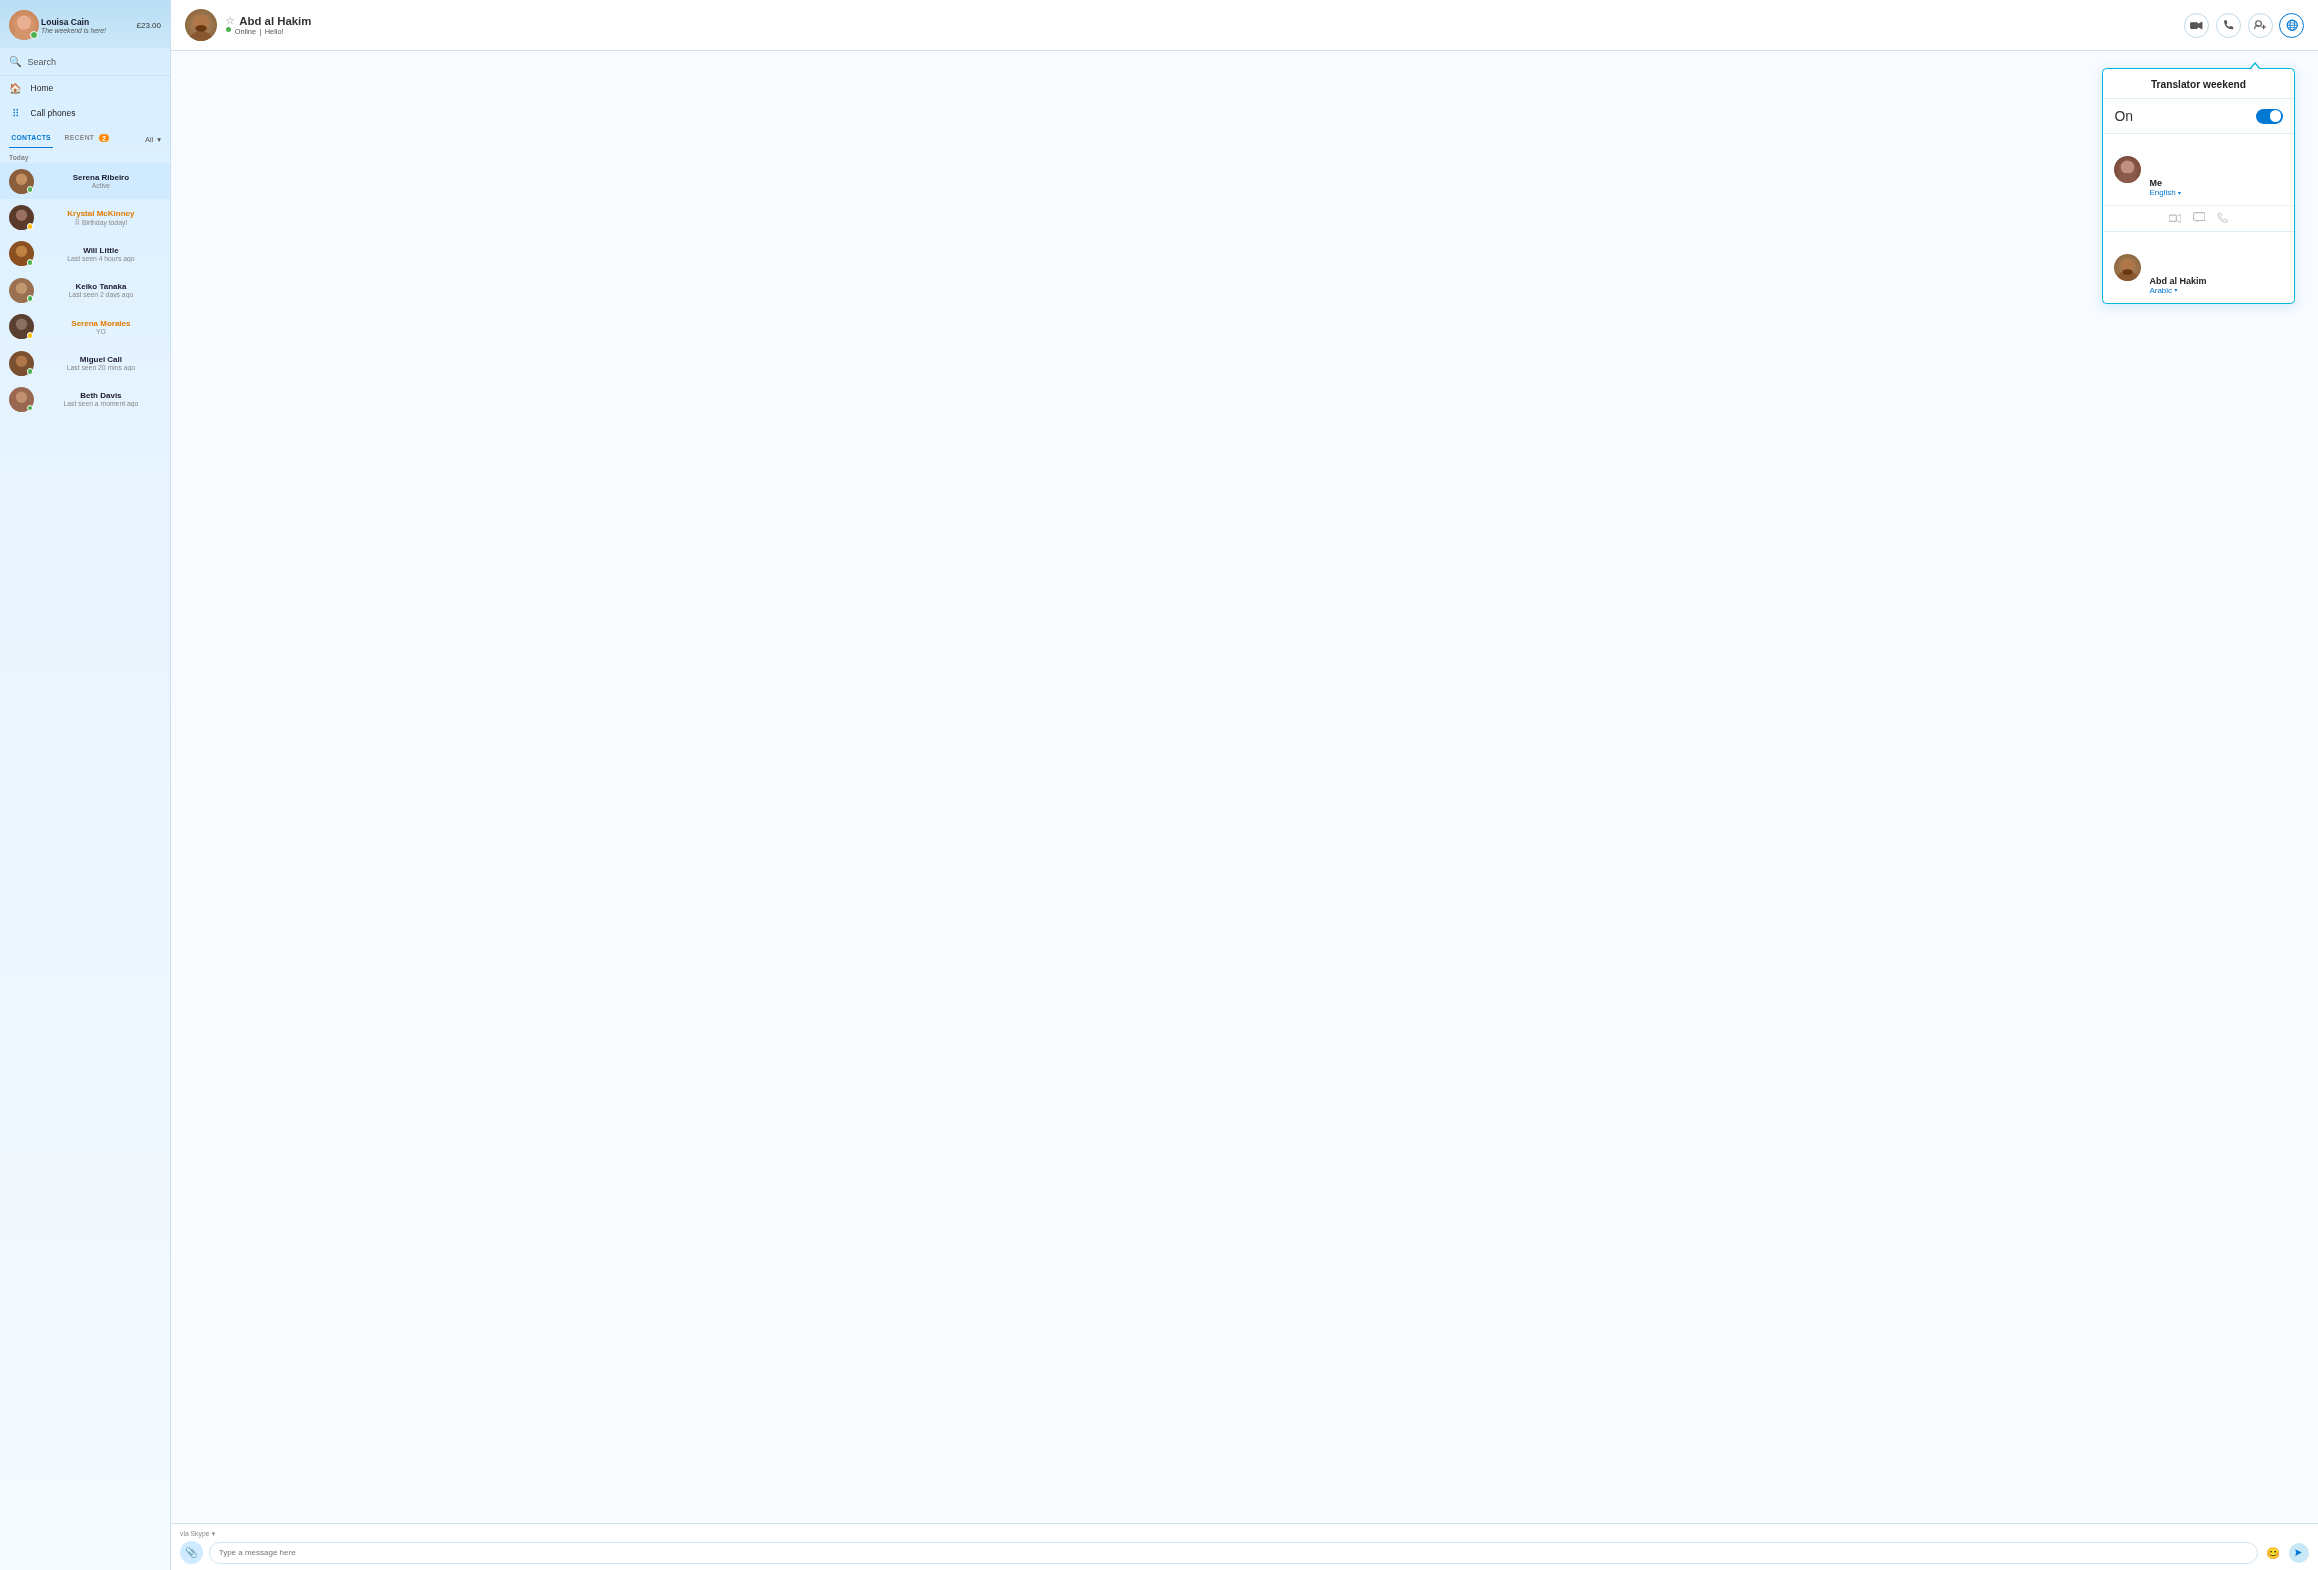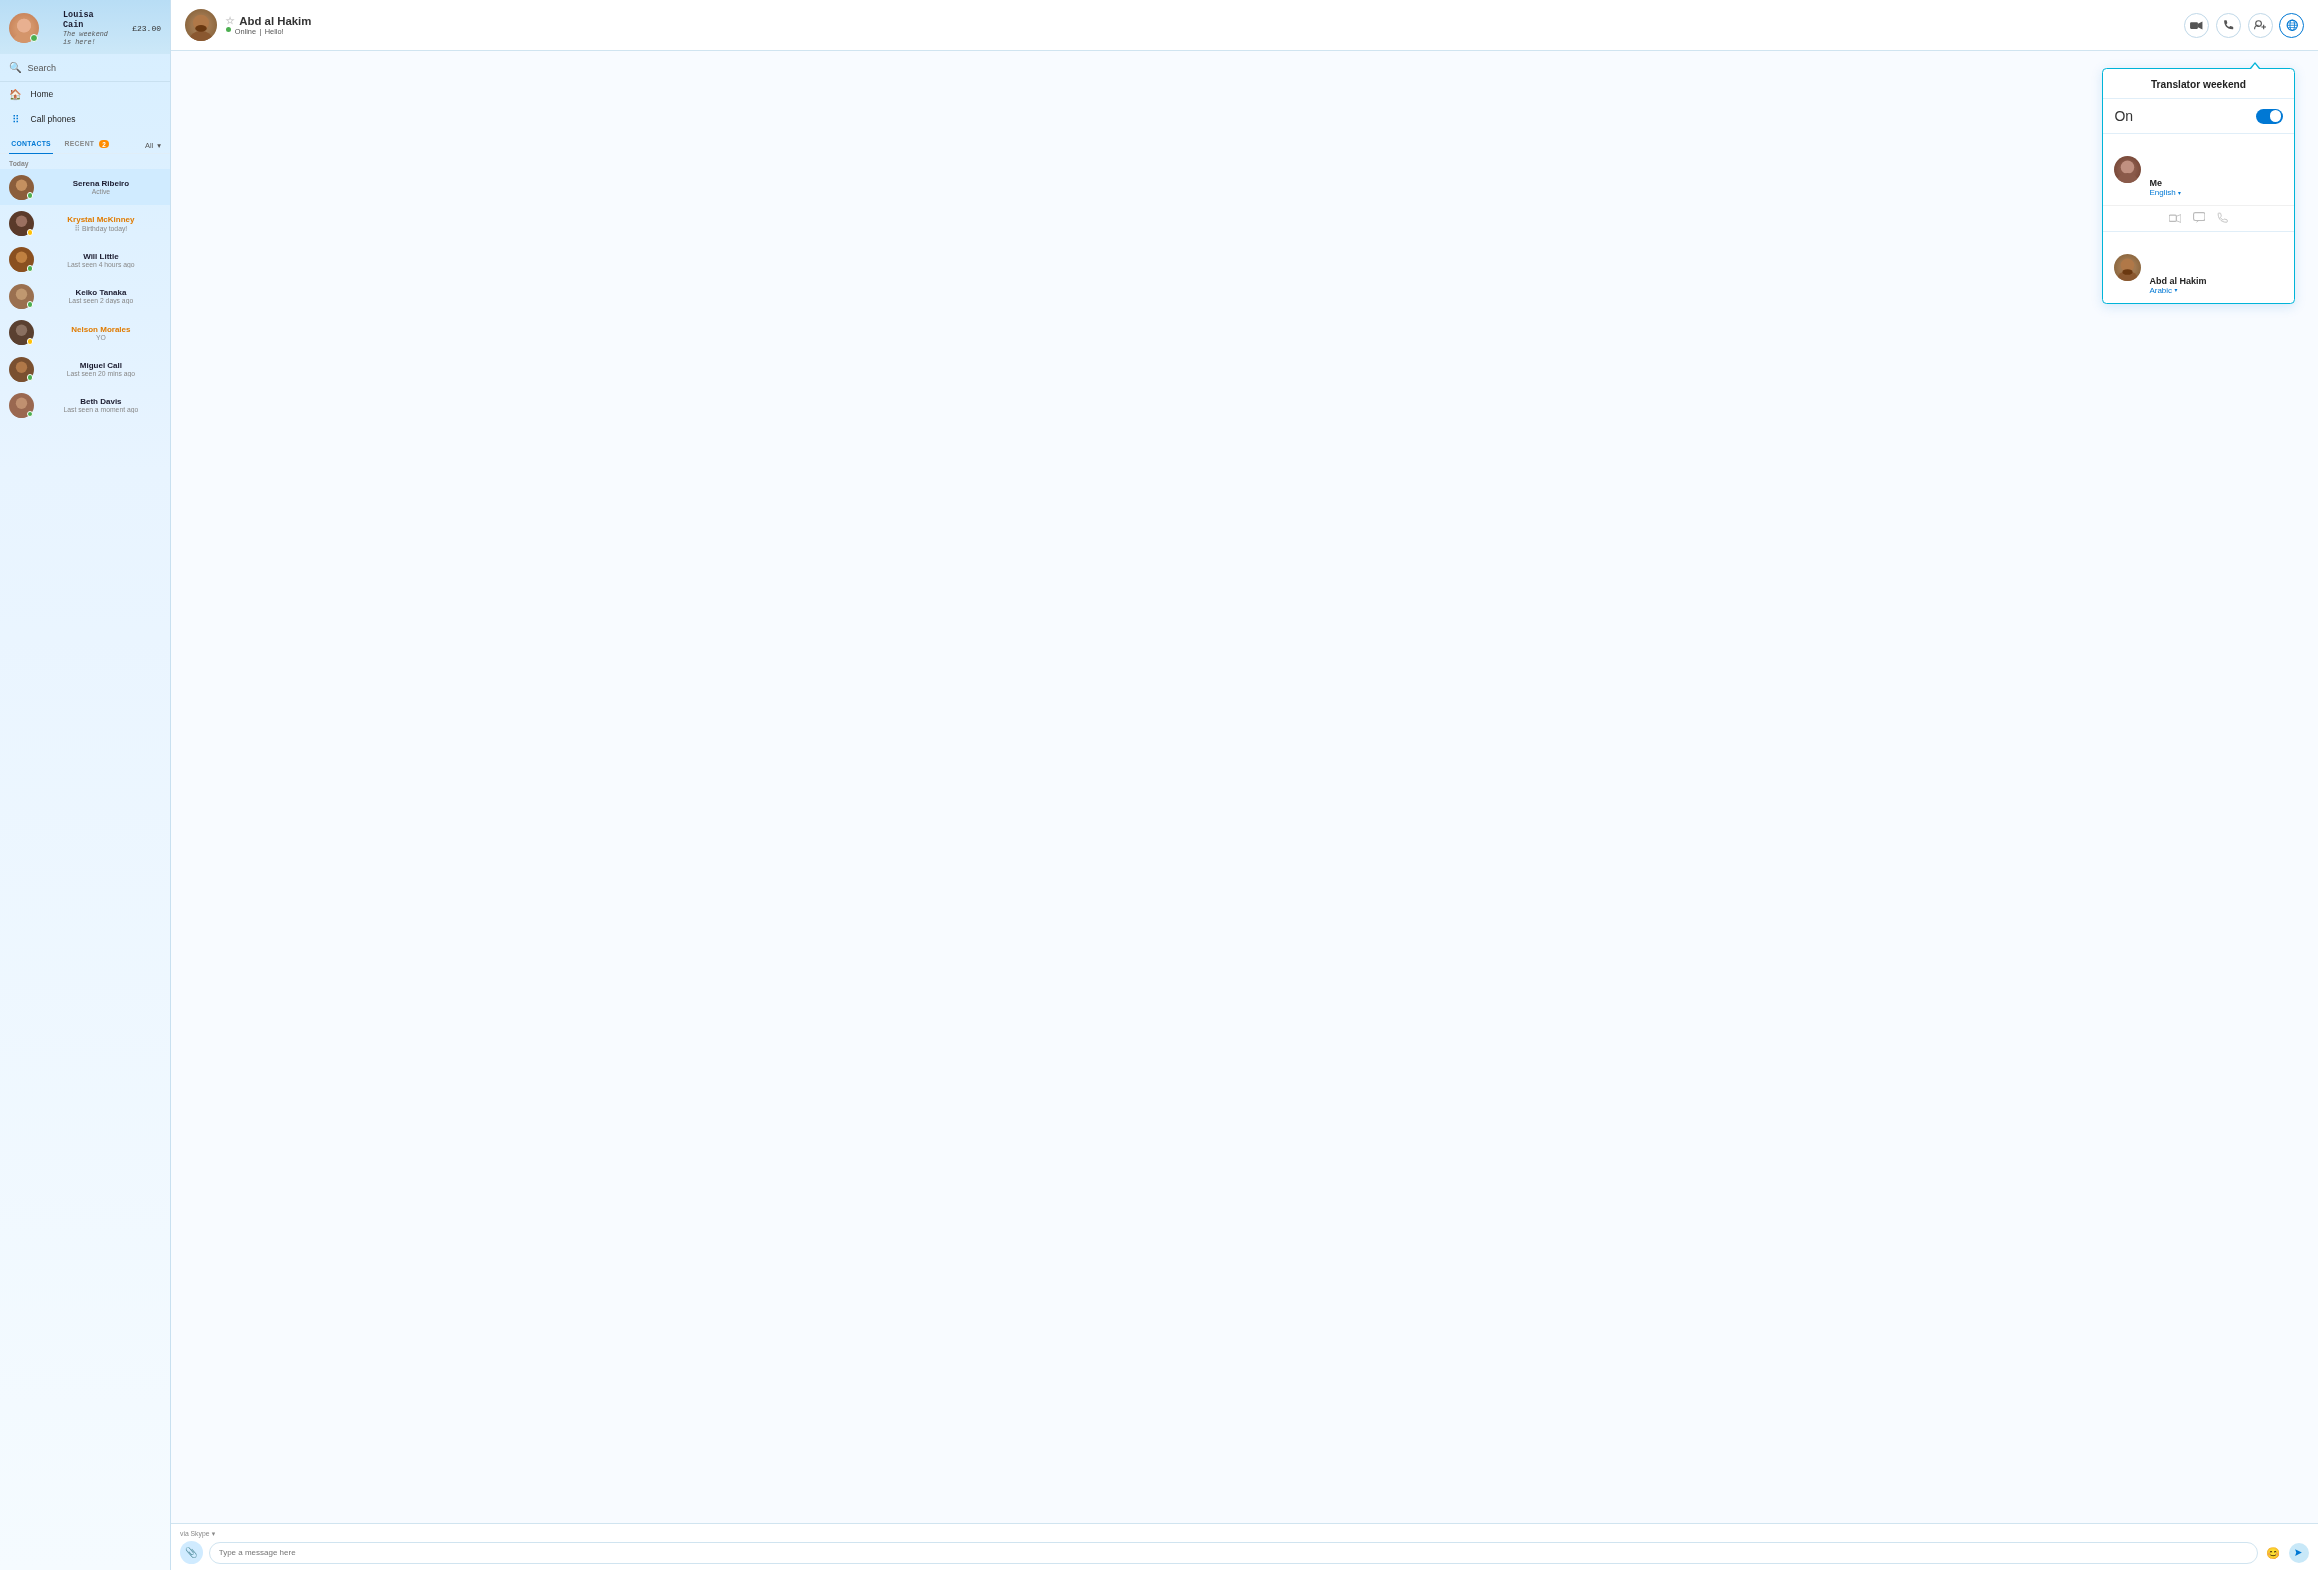--- a/index.html
+++ b/index.html
@@ -20,23 +20,22 @@
       flex-direction: column;
       border-right: 0.6px solid #c8e0f0;
       height: 100vh;
       overflow: hidden;
     }
 
     .user-header {
       display: flex;
       align-items: center;
       padding: 10.2px 9px 8px 9px;
-      gap: 24px;
+      gap: 2px;
       background: linear-gradient(180deg, #b8ddf5 0%, #cce8f8 100%);
-      font-family: Liberation Mono, monospace;
     }
 
     .avatar-wrap {
       position: relative;
       flex-shrink: 0;
     }
 
     .avatar {
       width: 30px;
       height: 30px;
@@ -624,21 +623,21 @@
       <div class="contact-avatar">
         <div class="contact-avatar-circle" style="background:#5a4030;">
           <svg width="25" height="25" viewBox="0 0 44 44">
             <circle cx="22" cy="18" r="10" fill="#8a7060"></circle>
             <ellipse cx="22" cy="40" rx="15" ry="12" fill="#5a4030"></ellipse>
           </svg>
         </div>
         <div class="status-dot away"></div>
       </div>
       <div class="contact-info">
-        <div class="contact-name orange">Nelson Morales</div>
+        <div class="contact-name orange">Serena Morales</div>
         <div class="contact-sub">YO</div>
       </div>
     </div>
 
     <div class="contact-item">
       <div class="contact-avatar">
         <div class="contact-avatar-circle" style="background:#7a5030;">
           <svg width="25" height="25" viewBox="0 0 44 44">
             <circle cx="22" cy="18" r="10" fill="#b07848"></circle>
             <ellipse cx="22" cy="40" rx="15" ry="12" fill="#7a5030"></ellipse>

